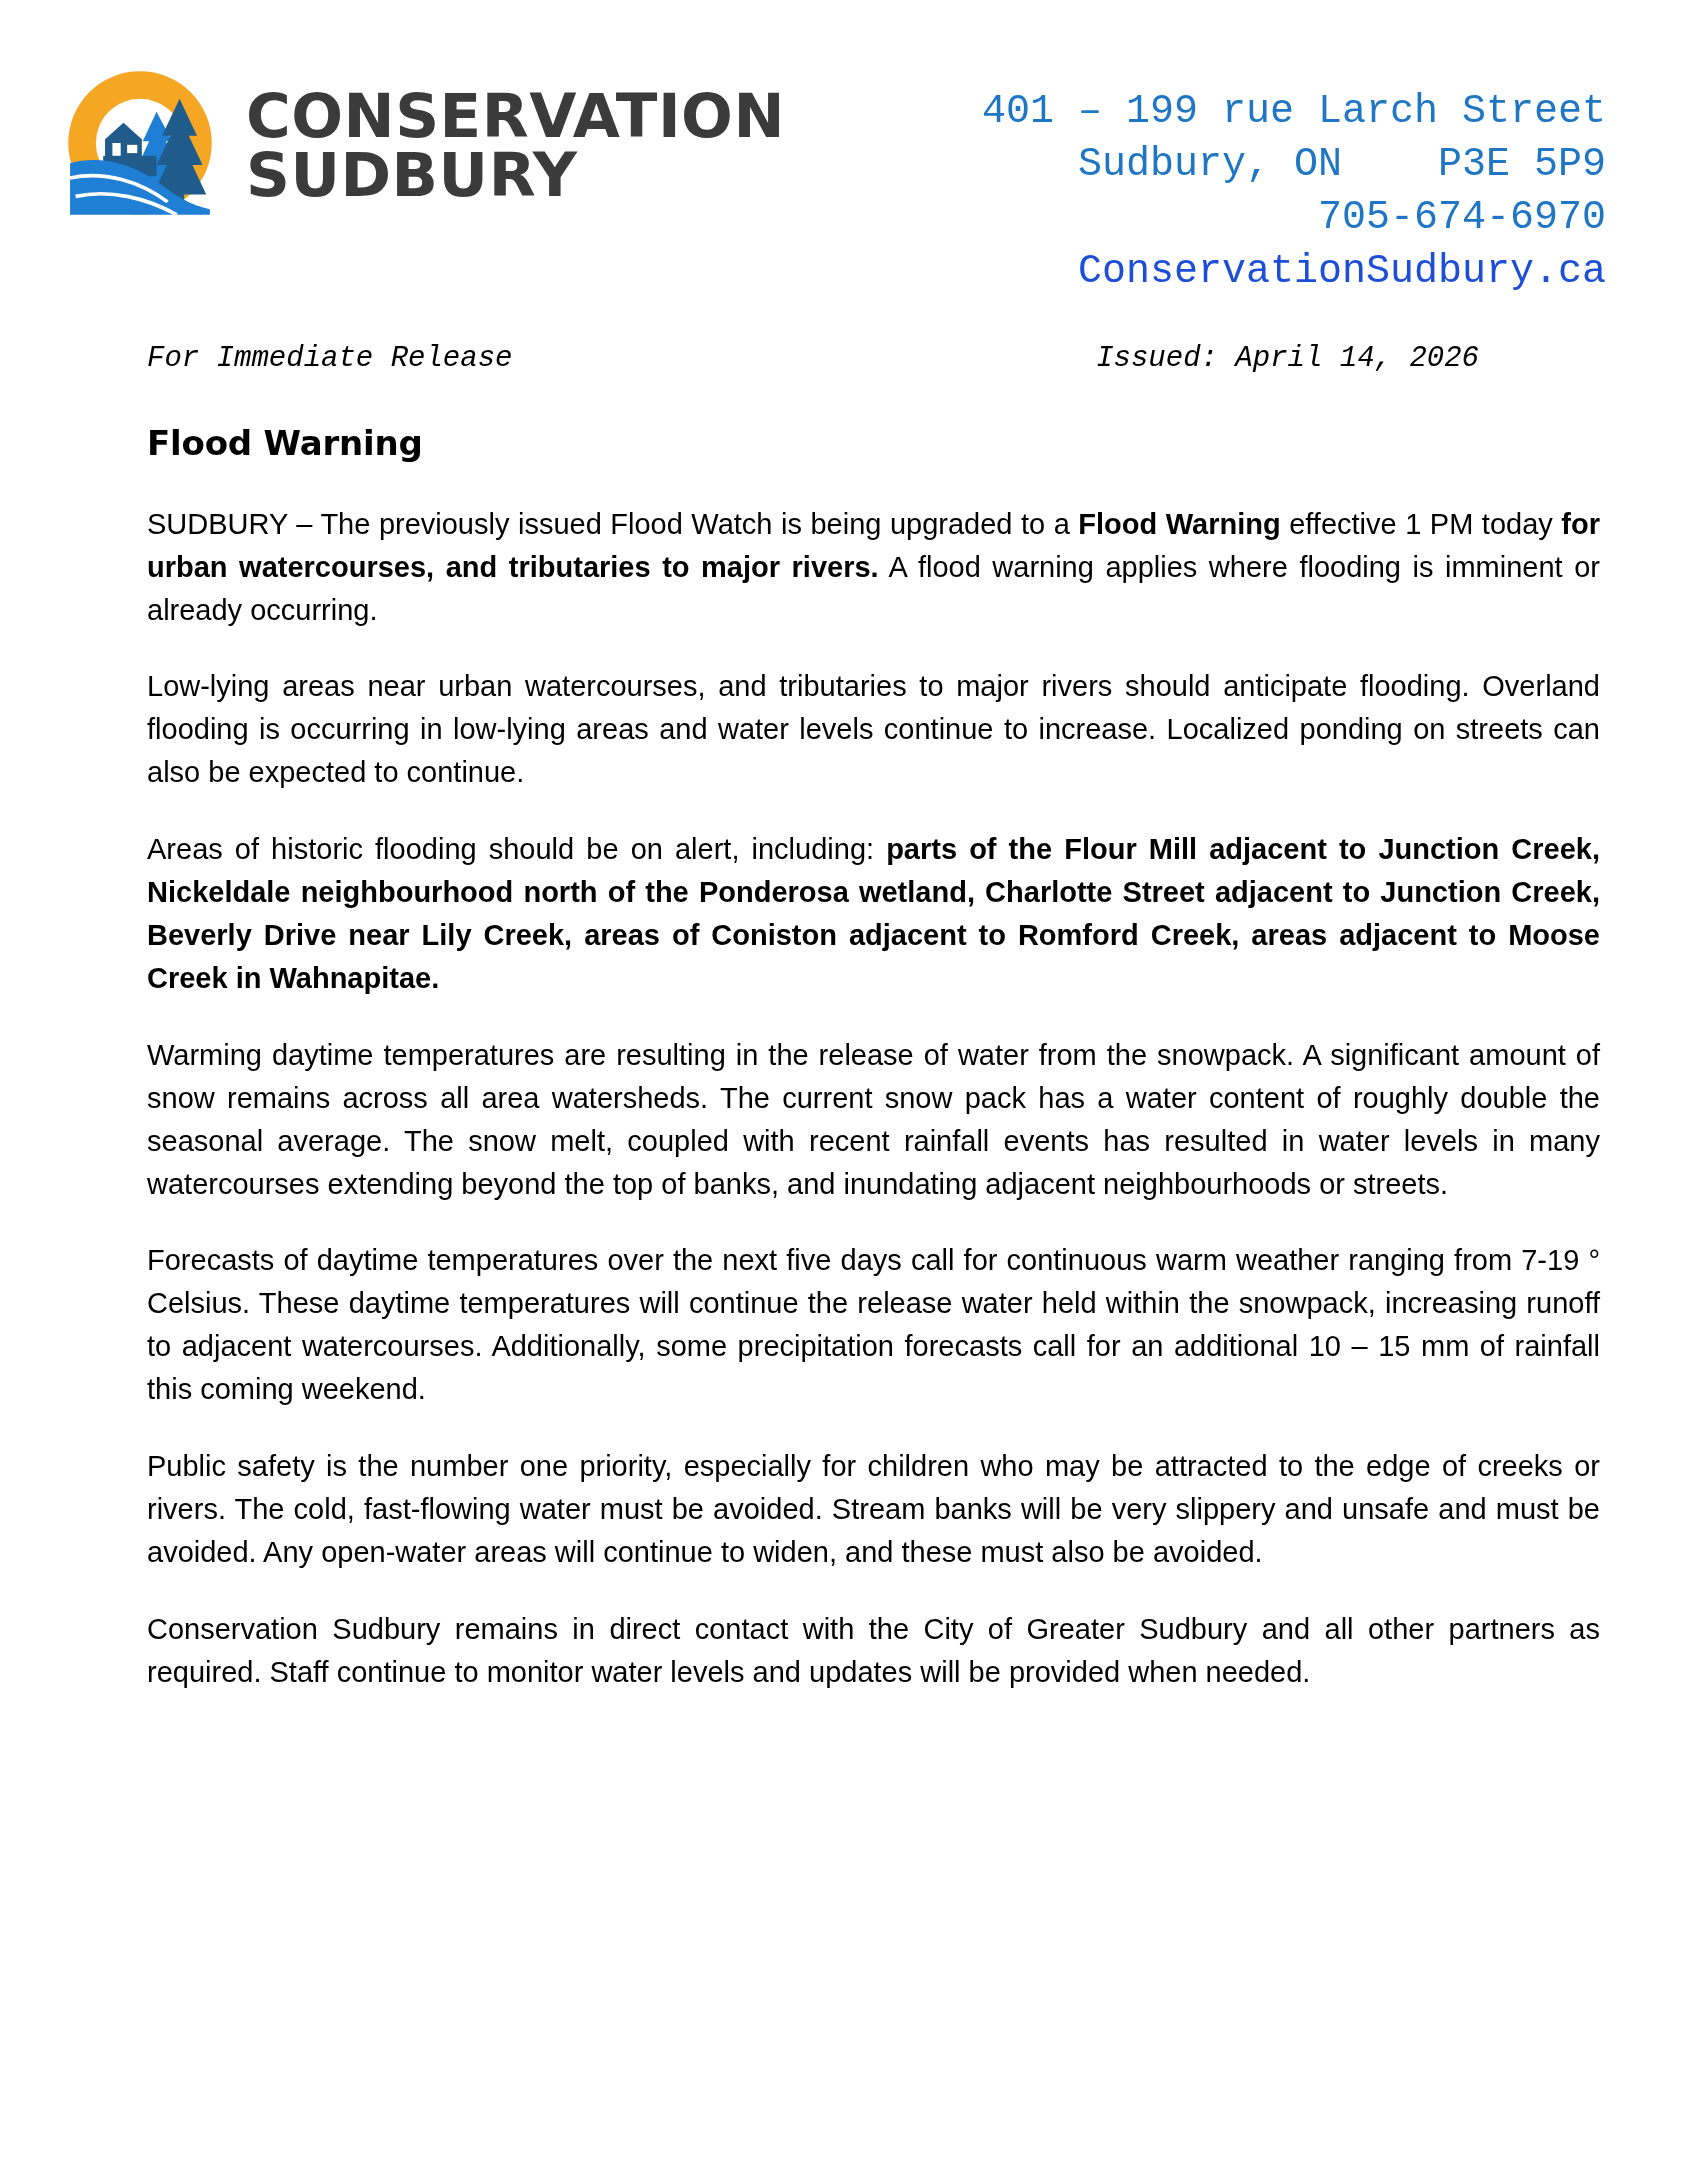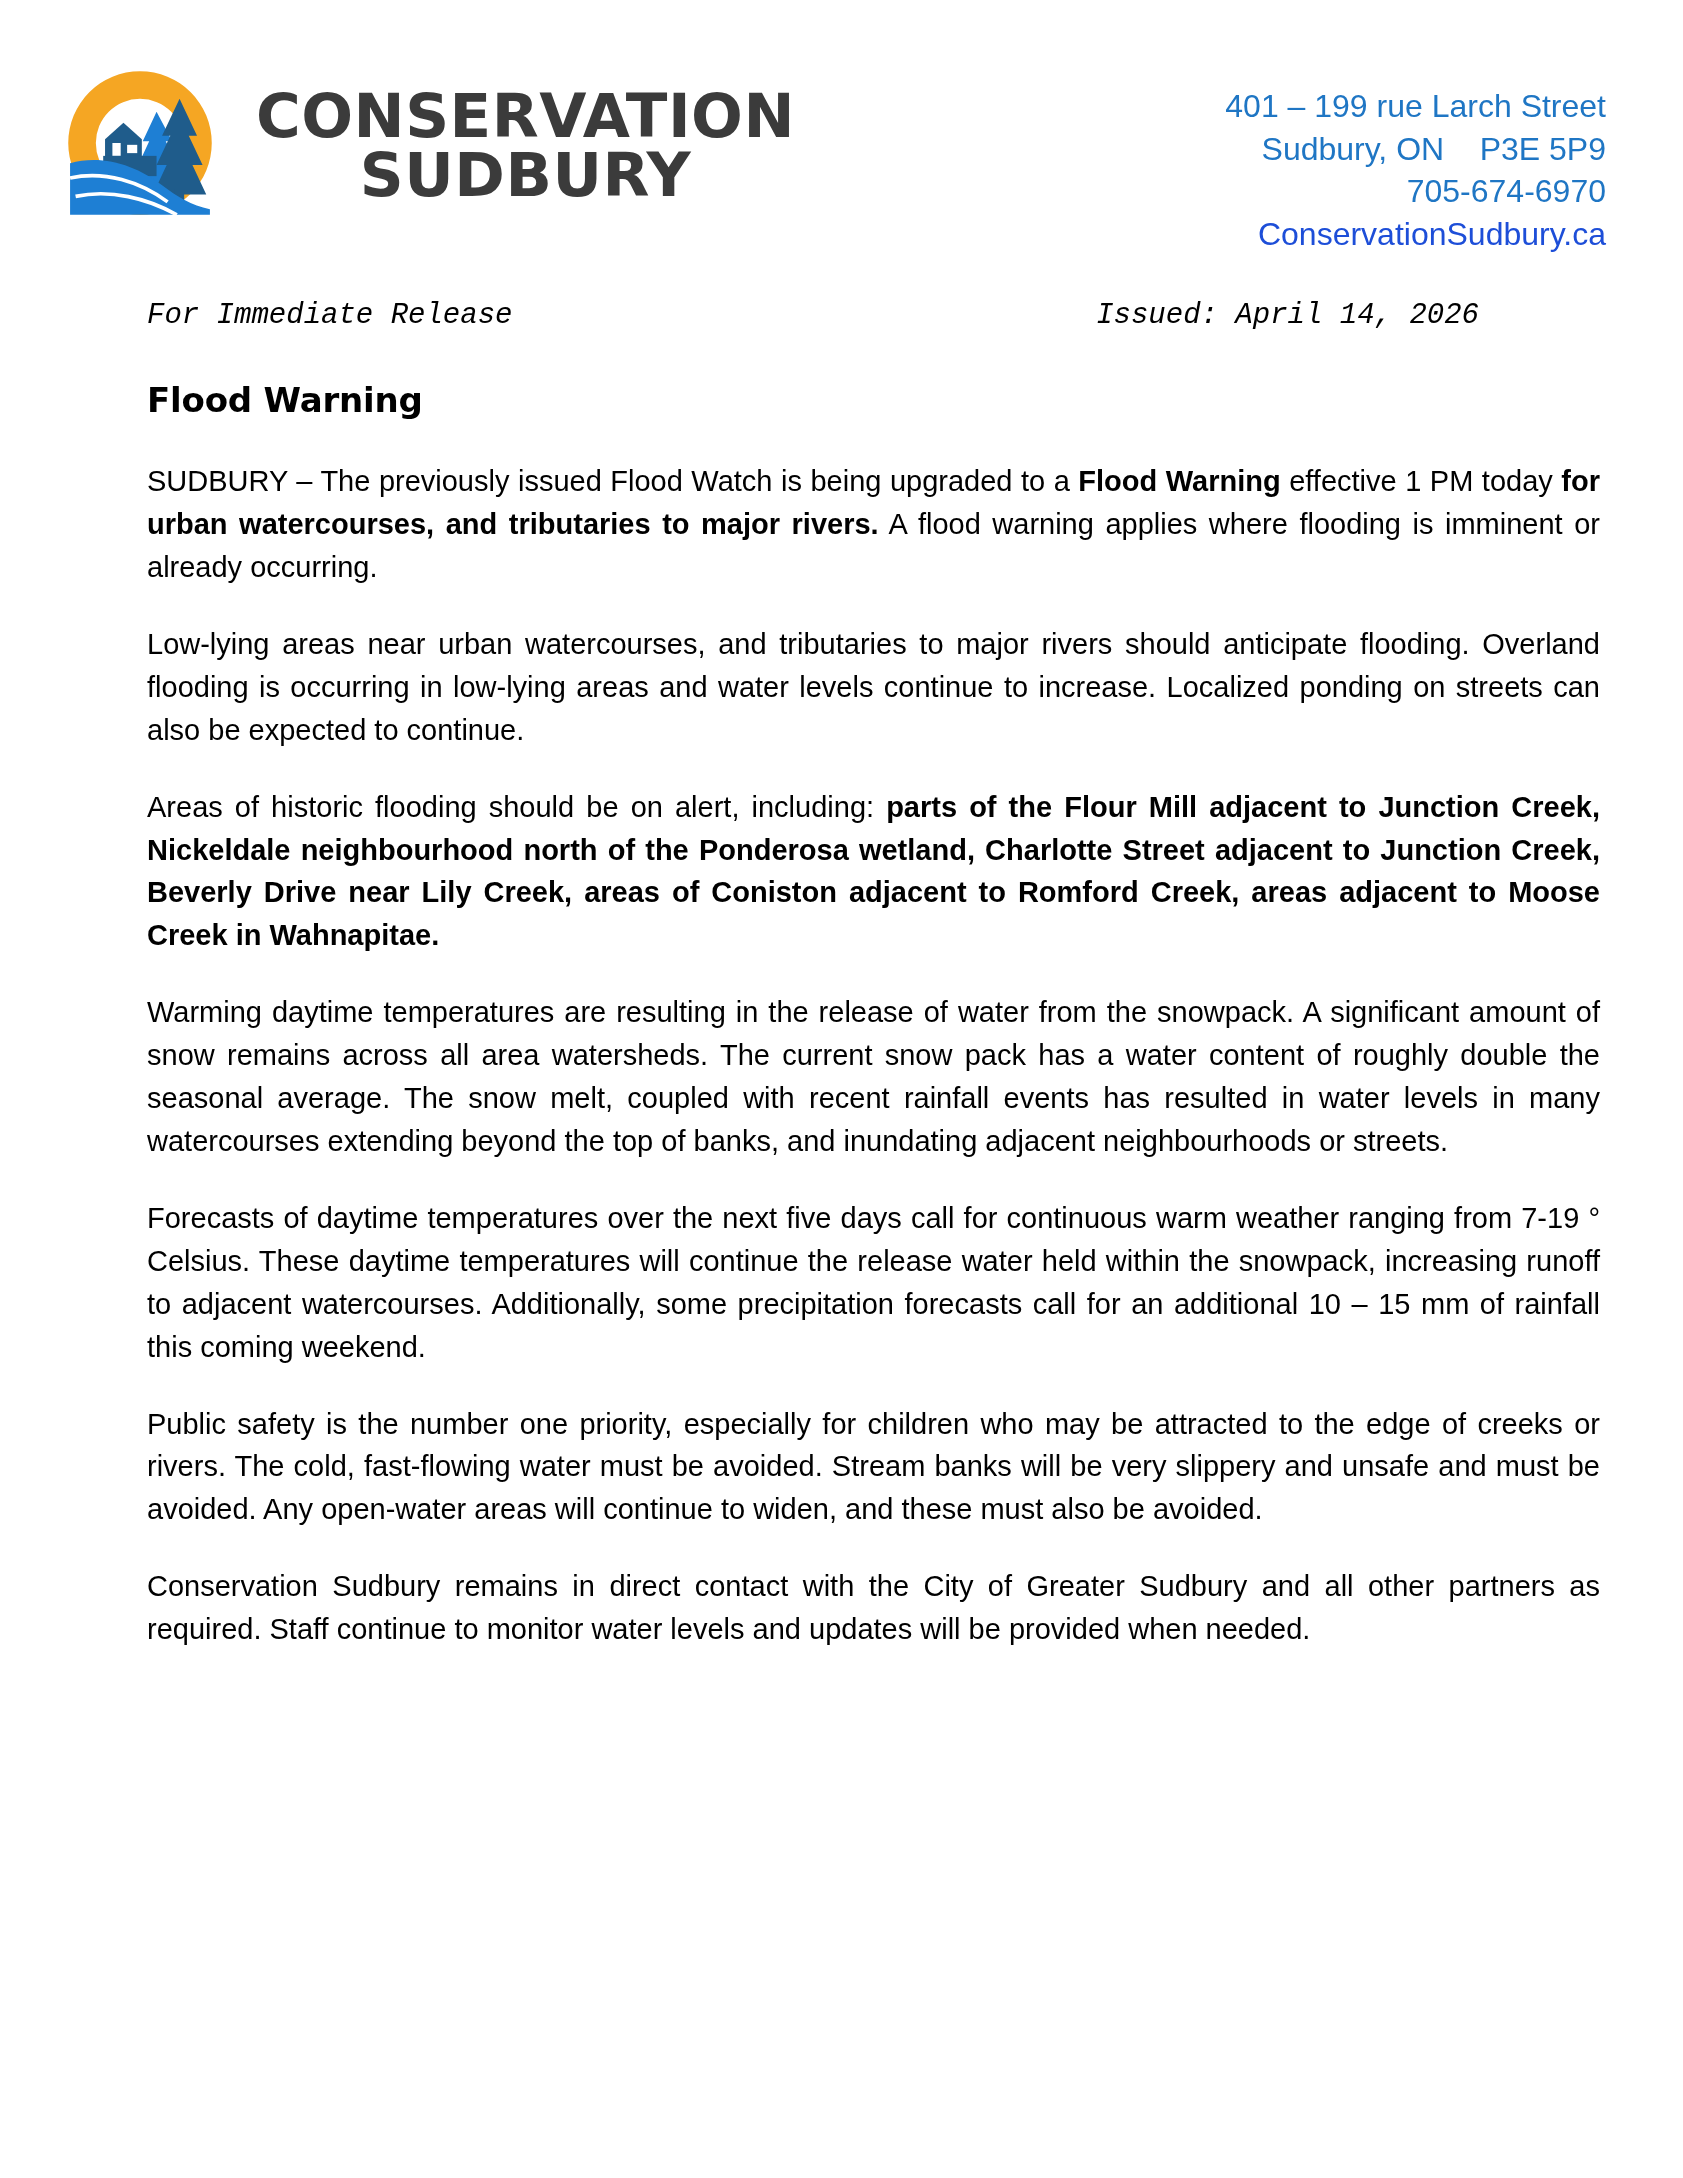--- a/index.html
+++ b/index.html
@@ -27,22 +27,21 @@
   
   .header {
     display: flex;
     align-items: flex-start;
     justify-content: space-between;
     padding: 51px 77px 0 48px;
   }
   .brand {
     display: flex;
     align-items: center;
-    gap: 24px;
-    text-align: center;
+    gap: 14px;
   }
   .logo-mark {
     width: 184px;
     height: 184px;
     flex: 0 0 184px;
   }
   .wordmark {
     display: flex;
     flex-direction: column;
     line-height: 0.96;
@@ -55,22 +54,22 @@
     letter-spacing: 0.5px;
     color: #3b3b3b;
   }
 
   .contact {
     text-align: right;
     padding-top: 34px;
     line-height: 1.33;
   }
   .contact div {
-    font-family: Liberation Sans, sans-serif;
-    font-size: 32px;
+    font-family: Liberation Mono, monospace;
+    font-size: 40px;
     color: #1f76c4;
     white-space: pre;
   }
   .contact .website {
     color: #1d4ed8;
   }
 
   
   .content {
     padding: 0 77px 0 147px;

